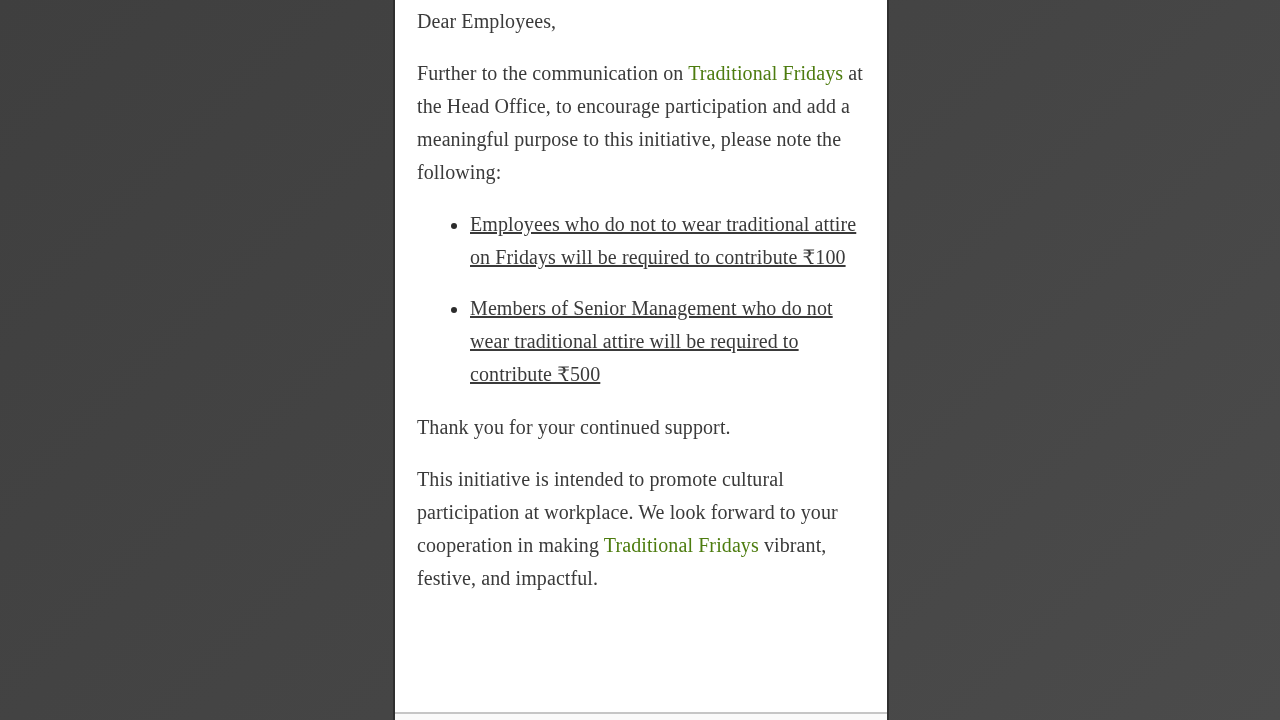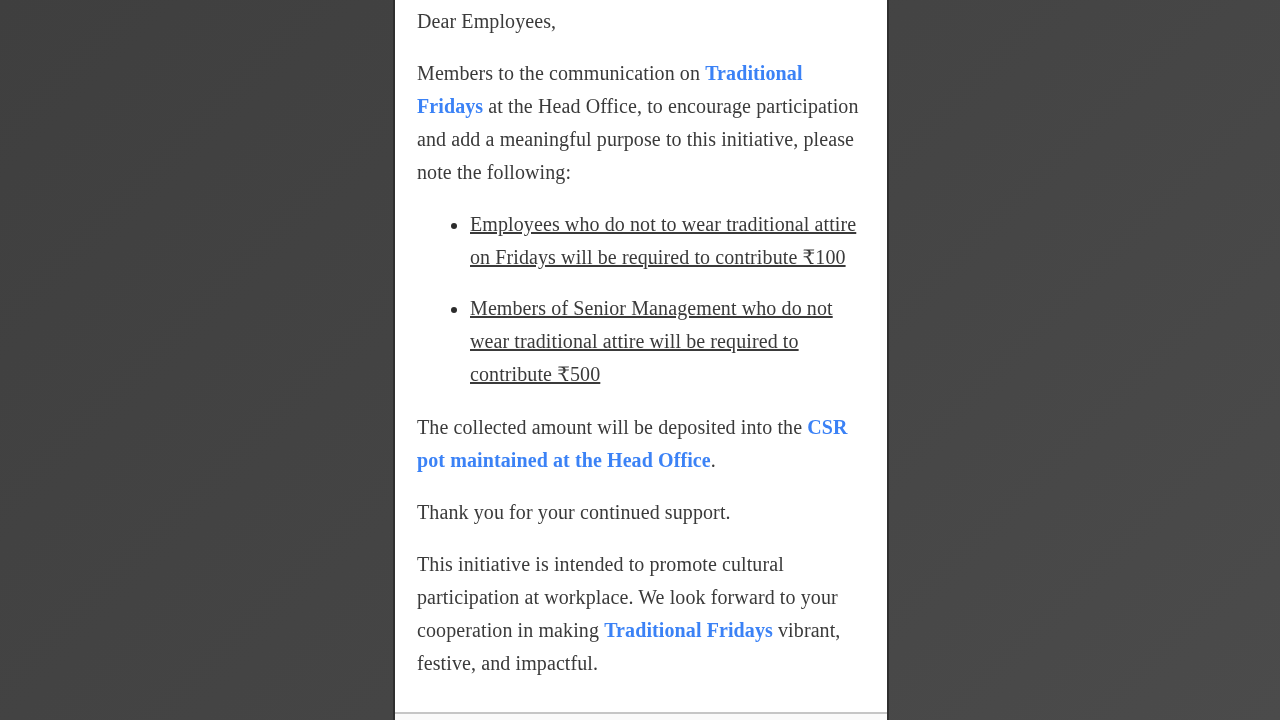--- a/index.html
+++ b/index.html
@@ -54,46 +54,45 @@
     text-decoration: underline;
   }
   .content li:last-child {
     margin-bottom: 0;
   }
   .content li::marker {
     color: #2c2c2c;
     font-size: 19px;
   }
   .b {
-    font-weight: 700;
-    color: #3b82f6;
+    font-weight: 400;
+    color: #4d7c0f;
   }
   .page-divider {
     flex: 0 0 auto;
     height: 2px;
     background: #c6c6c6;
   }
   .page-gap {
     flex: 0 0 auto;
     height: 6px;
     background: #fafafa;
   }
 </style>
 </head>
 <body>
 
 <div class="viewer">
   <div class="page">
     <div class="content">
         <p><span>Dear Employees,</span></p>
-        <p><span>Members to the communication on </span><span class="b">Traditional Fridays</span><span> at the Head Office, to encourage participation and add a meaningful purpose to this initiative, please note the following:</span></p>
+        <p><span>Further to the communication on </span><span class="b">Traditional Fridays</span><span> at the Head Office, to encourage participation and add a meaningful purpose to this initiative, please note the following:</span></p>
         <ul>
           <li><span>Employees who do not to wear traditional attire on Fridays will be required to contribute ₹100</span></li>
           <li><span>Members of Senior Management who do not wear traditional attire will be required to contribute ₹500</span></li>
         </ul>
-        <p><span>The collected amount will be deposited into the </span><span class="b">CSR pot maintained at the Head Office</span><span>.</span></p>
         <p><span>Thank you for your continued support.</span></p>
         <p><span>This initiative is intended to promote cultural participation at workplace. We look forward to your cooperation in making </span><span class="b">Traditional Fridays</span><span> vibrant, festive, and impactful.</span></p>
       </div>
     <div class="page-divider"></div>
     <div class="page-gap"></div>
   </div>
 </div>
 
 </body></html>

